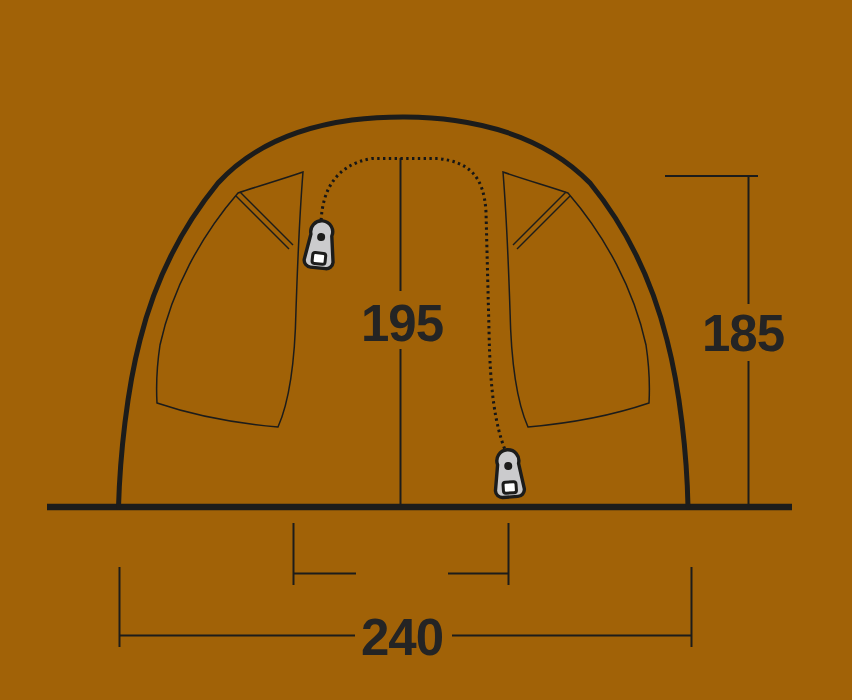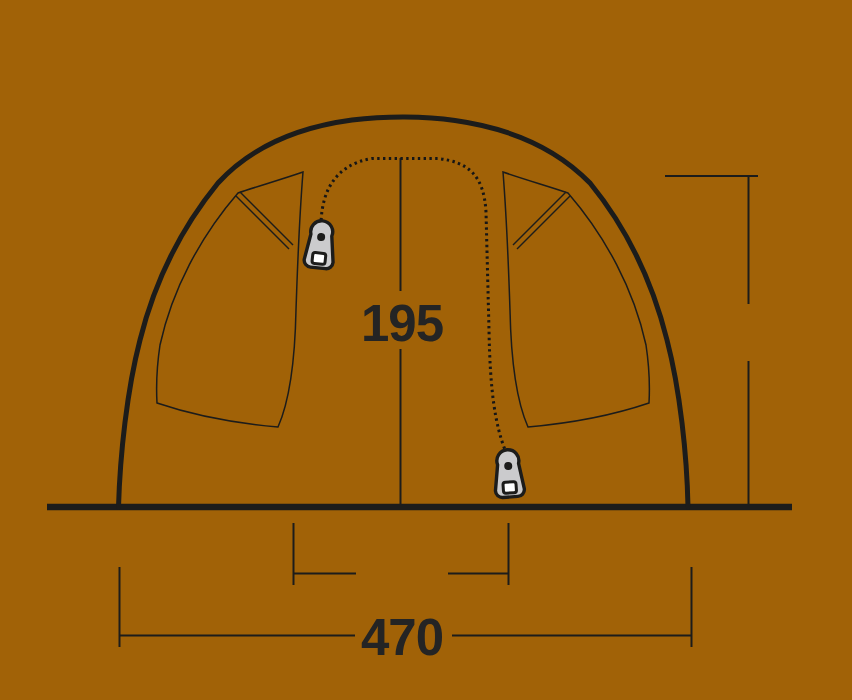--- a/index.html
+++ b/index.html
@@ -125,17 +125,18 @@
     <g>
       <path class="dimline" d="M119.5,567 V647"></path>
       <path class="dimline" d="M691.5,567 V647"></path>
       <path class="dimline" d="M119.5,635.5 H355"></path>
       <path class="dimline" d="M452,635.5 H691.5"></path>
     </g>
   </svg>
 
   <div class="dim-label" style="left:402px; top:323px;">195</div>
 
+  <div class="dim-label" style="left:743px; top:333px;">185</div>
 
 
-  <div class="dim-label" style="left:402px; top:637px;">470</div>
+  <div class="dim-label" style="left:402px; top:637px;">240</div>
 
 </div>
 
 </body></html>

